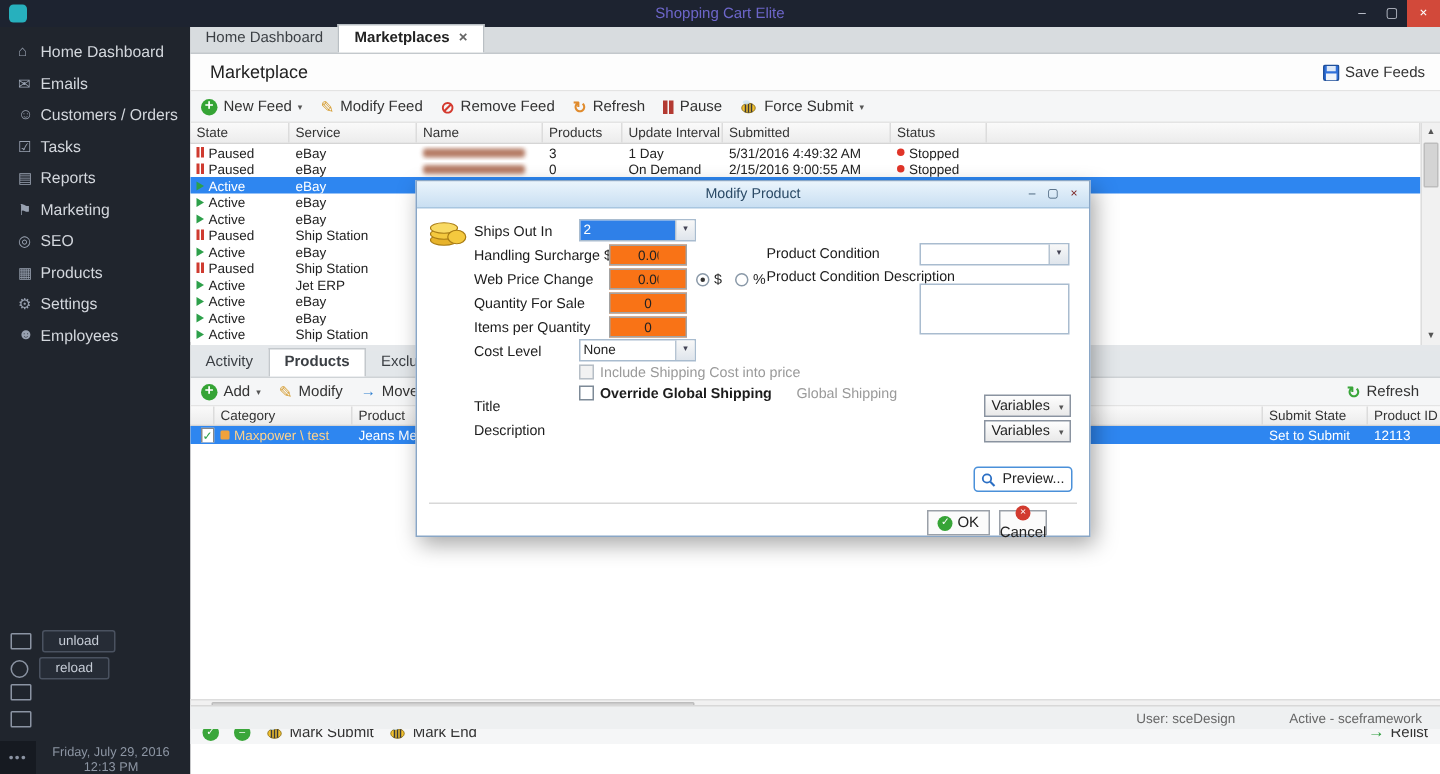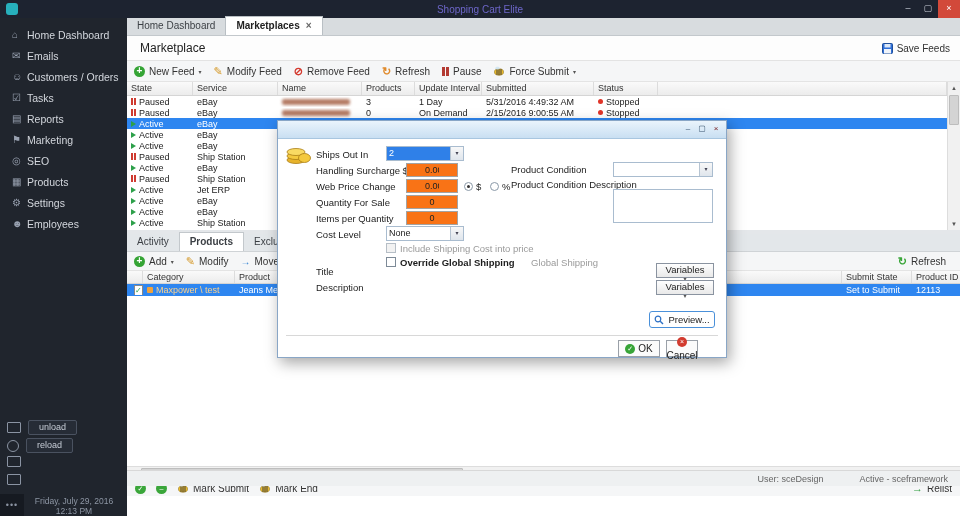--- a/index.html
+++ b/index.html
@@ -112,21 +112,21 @@
   .num{text-align:center;}
   .dta{position:absolute;border:1px solid #a9bccf;font-family:"Liberation Sans",sans-serif;font-size:9px;padding:1px 2px;box-sizing:border-box;resize:none;background:#fff;color:#222;overflow:hidden;}
   .combo{position:absolute;height:15px;border:1px solid #a9bccf;background:#fff;display:flex;box-sizing:border-box;}
   .combo-val{flex:1;font-size:9px;line-height:13px;padding:0 2px;color:#222;}
   .combo-sel{background:#2f80e8;color:#fff;}
   .combo-arrow{width:12px;background:linear-gradient(#f8f8f8,#dfe5ec);border-left:1px solid #b6c4d2;font-size:6px;line-height:13px;text-align:center;color:#445;}
   .radio{position:absolute;width:9px;height:9px;border:1px solid #8a99a8;border-radius:50%;background:#fff;box-sizing:border-box;}
   .radio.checked::after{content:"";display:block;width:3px;height:3px;margin:2px;border-radius:50%;background:#333;}
   .cbx2{position:absolute;width:10px;height:10px;border:1px solid #7d8a97;background:#fff;box-sizing:border-box;}
   .cbx2.disabled{border-color:#b6bec6;background:#f2f2f2;}
-  .vbtn{position:absolute;height:15px;border:1px solid #8a93a0;background:linear-gradient(#fefefe,#e9e9e9);display:flex;align-items:center;justify-content:space-between;padding:0 4px;font-size:9.5px;color:#222;box-sizing:border-box;flex-direction:column;}
+  .vbtn{position:absolute;height:15px;border:1px solid #8a93a0;background:linear-gradient(#fefefe,#e9e9e9);display:flex;align-items:center;justify-content:space-between;padding:0 4px;font-size:9.5px;color:#222;box-sizing:border-box;}
   .preview-btn{position:absolute;height:17px;border:1px solid #4a90d9;border-radius:3px;background:#fff;display:flex;align-items:center;justify-content:center;gap:4px;font-size:9.5px;color:#222;box-sizing:border-box;}
   .dlg-sep{position:absolute;height:1px;background:#d8d8d8;}
   .dbtn{position:absolute;height:17px;border:1px solid #9aa0a8;background:#fbfbfb;display:flex;align-items:center;justify-content:center;gap:3px;font-size:10px;color:#222;box-sizing:border-box;}
   .ico-okc{width:10px;height:10px;border-radius:50%;background:#37a437;color:#fff;font-size:7px;line-height:10px;text-align:center;display:inline-block;}
   .ico-cnc{width:10px;height:10px;border-radius:50%;background:#d23b2f;color:#fff;font-size:7px;line-height:10px;text-align:center;display:inline-block;}
   .coins{position:absolute;left:8px;top:4px;}
 </style>
 </head>
 <body>
 
@@ -526,20 +526,21 @@
     </div>
 
     <div class="statusbar">
       <span>User: sceDesign</span>
       <span>Active - sceframework</span>
     </div>
   </div>
 
   <div class="dialog">
     <div class="dlg-title">
+      <span class="dlg-title-text">Modify Product</span>
       <span class="dlg-btns">
         <span class="dlg-btn">–</span>
         <span class="dlg-btn">▢</span>
         <span class="dlg-btn dlg-close">×</span>
       </span>
     </div>
     <div class="dlg-body">
       <span class="coins">
         <svg width="26" height="22" viewBox="0 0 26 22">
             <ellipse cx="10" cy="17" rx="9" ry="3.5" fill="#e7b32b" stroke="#a97c14" stroke-width="0.8"></ellipse>

